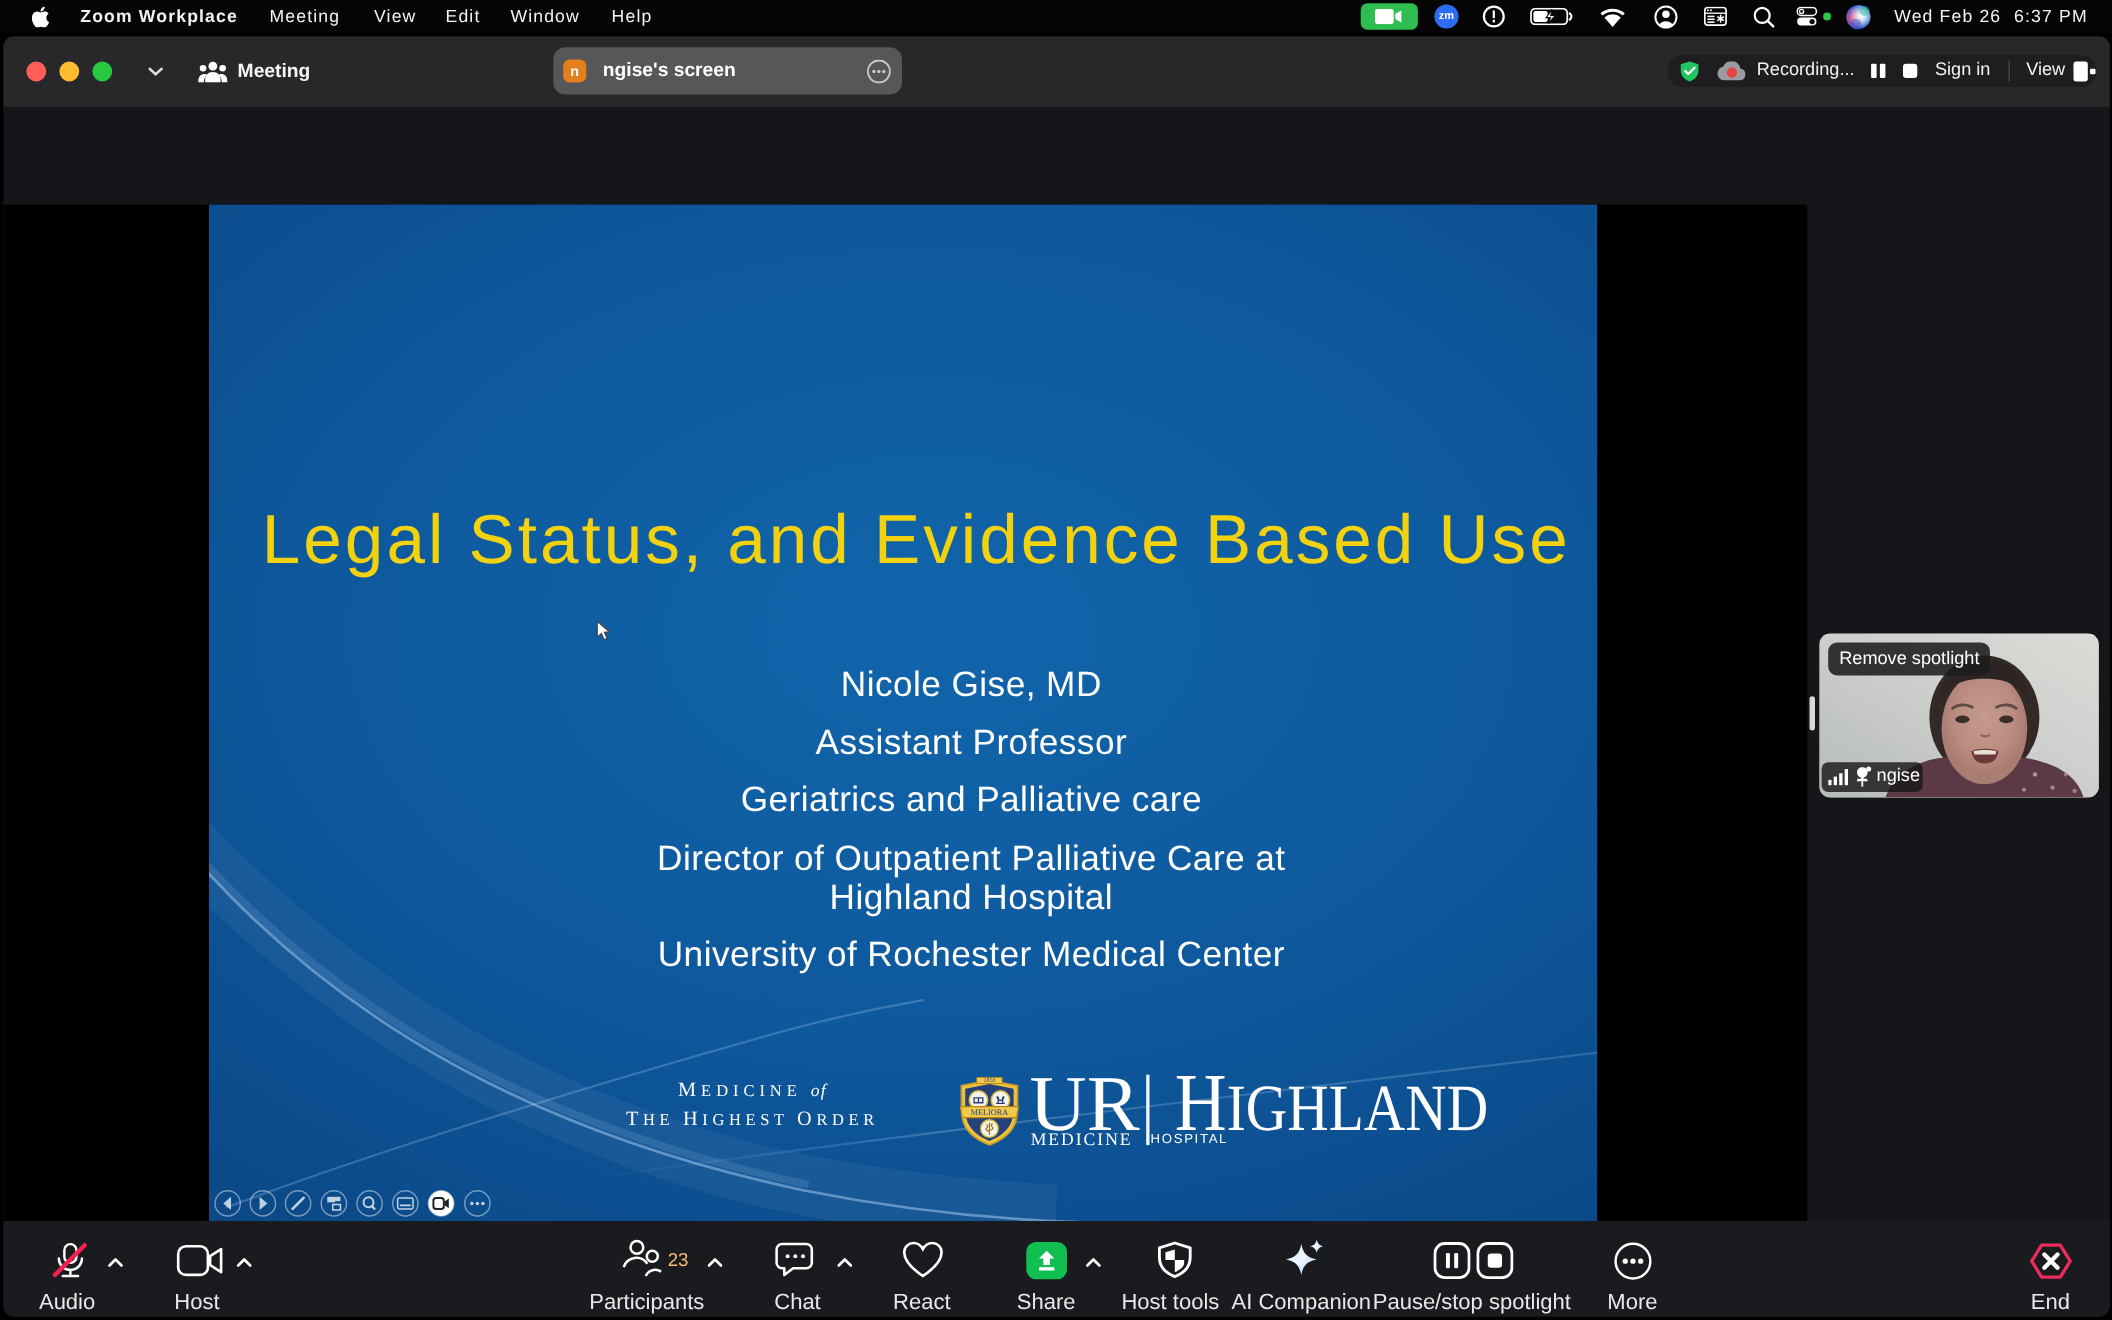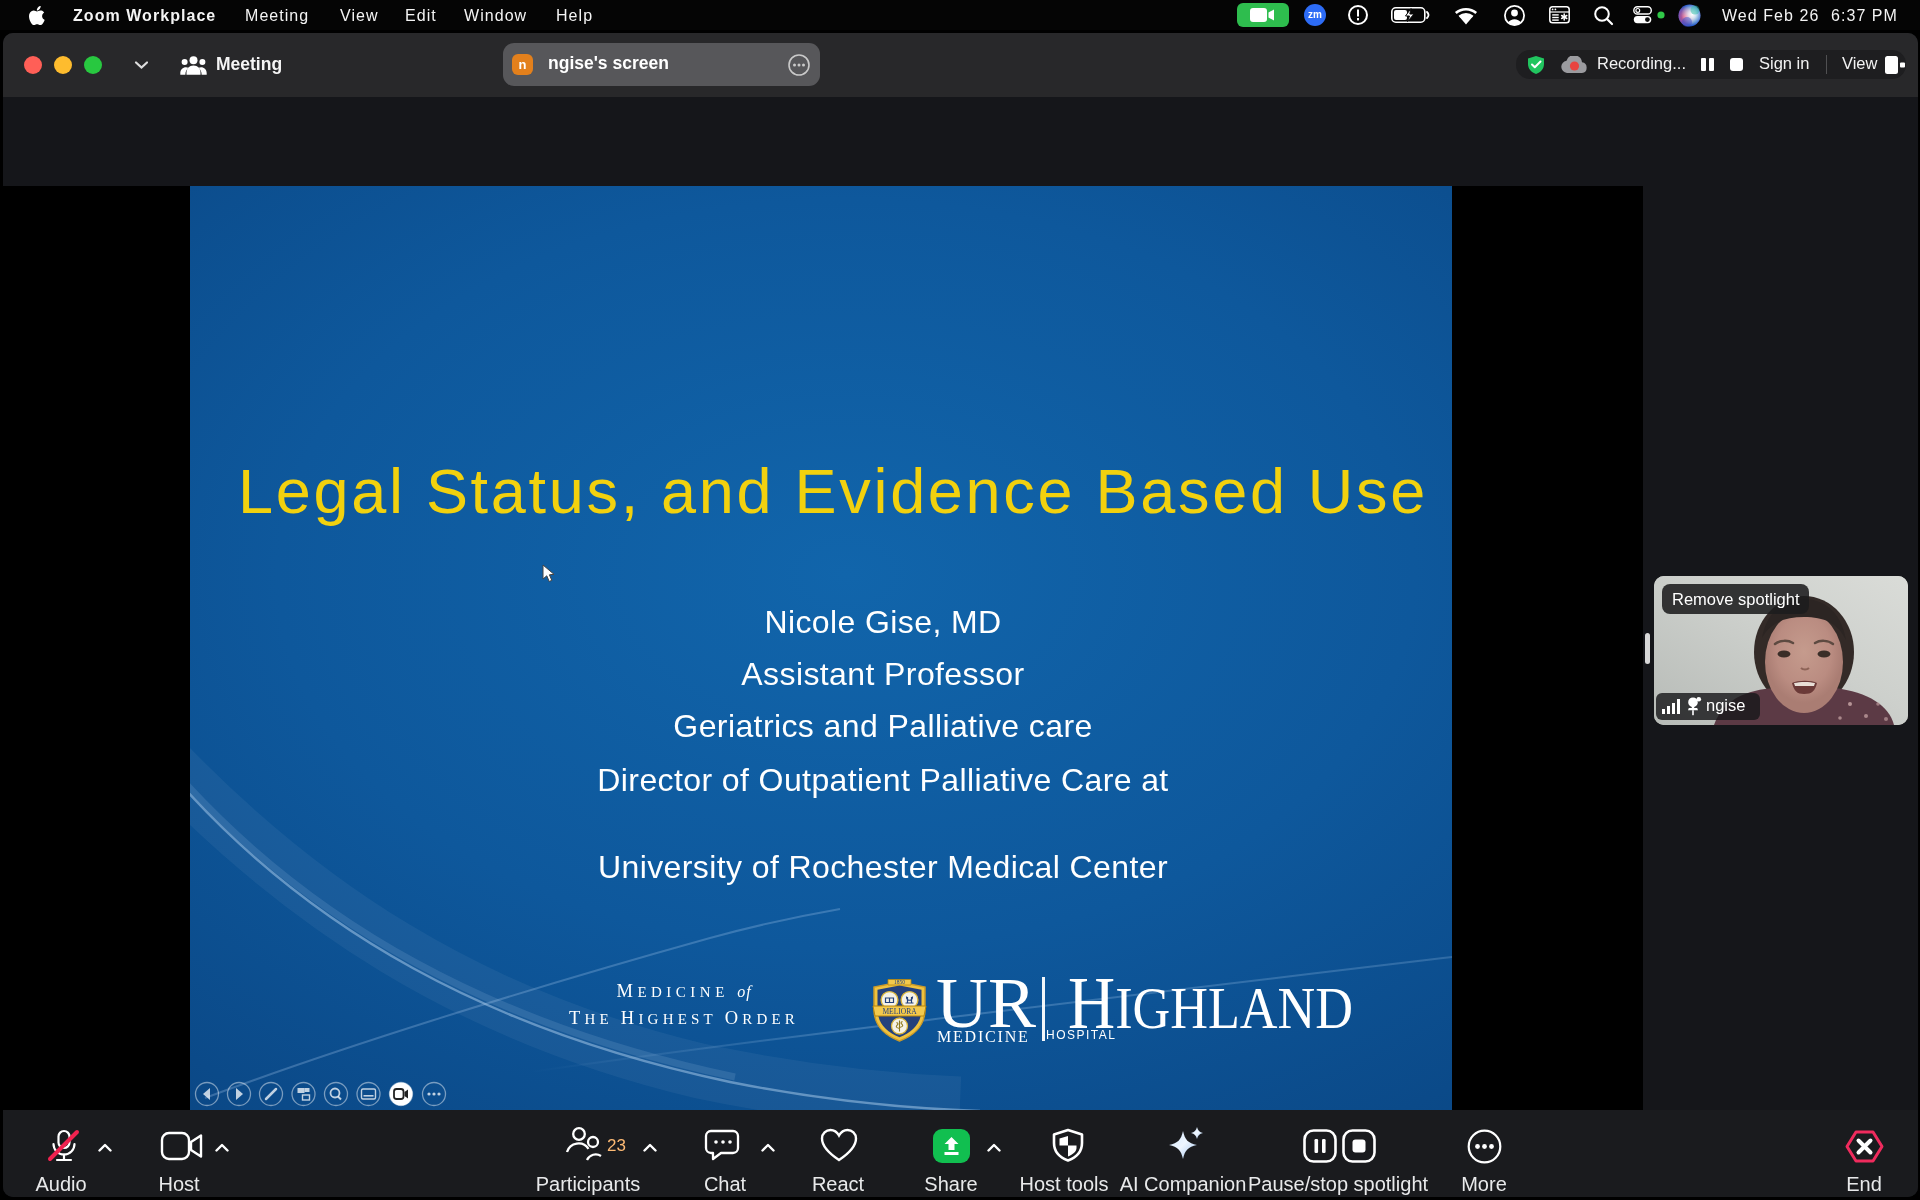--- a/index.html
+++ b/index.html
@@ -170,20 +170,21 @@
       <path d="M-15,592 C120,745 300,845 540,896 C640,916 730,923 790,925" fill="none" stroke="rgba(205,232,255,0.42)" stroke-width="2.4"></path>
       <path d="M-15,586 C122,740 305,840 545,891" fill="none" stroke="rgba(205,232,255,0.12)" stroke-width="7"></path>
       <path d="M15,912 C140,865 330,805 520,752 C560,741 610,730 650,723" fill="none" stroke="rgba(190,220,250,0.25)" stroke-width="2"></path>
       <path d="M340,886 C580,852 850,820 1270,770" fill="none" stroke="url(#dfade)" stroke-width="2"></path>
     </svg>
     <div class="sline yel" style="left:643px;top:274px;font-size:63px;line-height:63px;letter-spacing:2.7px">Legal Status, and Evidence Based Use</div>
     <div class="sline" style="left:693px;top:418px;font-size:32px;letter-spacing:0.4px">Nicole Gise, MD</div>
     <div class="sline" style="left:693px;top:470px;font-size:32px;letter-spacing:0.4px">Assistant Professor</div>
     <div class="sline" style="left:693px;top:522px;font-size:32px;letter-spacing:0.4px">Geriatrics and Palliative care</div>
     <div class="sline" style="left:693px;top:576px;font-size:32px;letter-spacing:0.4px">Director of Outpatient Palliative Care at</div>
+    <div class="sline" style="left:693px;top:610.5px;font-size:32px;letter-spacing:0.4px">Highland Hospital</div>
     <div class="sline" style="left:693px;top:663px;font-size:32px;letter-spacing:0.4px">University of Rochester Medical Center</div>
     <div id="mho" class="a" style="left:364px;top:792px;width:260px;text-align:center;color:#fff;font-family:Liberation Serif, serif">
         <div style="font-size:15px;letter-spacing:4.5px;line-height:26px"><span style="font-size:18.5px">M</span>EDICINE <i style="letter-spacing:1px;font-size:16px">of</i></div>
         <div style="font-size:15px;letter-spacing:4.2px;line-height:26px"><span style="font-size:18.5px">T</span>HE <span style="font-size:18.5px">H</span>IGHEST <span style="font-size:18.5px">O</span>RDER</div>
       </div>
     <svg class="a" id="crest" style="left:676px;top:790px" width="67" height="67" viewBox="0 0 67 67">
         <path d="M33.5,6 L59,11 V33 C59,50 49,59 33.5,65 C18,59 8,50 8,33 V11 Z" fill="#efc23e" stroke="#c9992a" stroke-width="1.5"></path>
         <path d="M33.5,9.5 L55.5,13.8 V32.5 C55.5,47.5 47,55.8 33.5,61.3 C20,55.8 11.5,47.5 11.5,32.5 V13.8 Z" fill="#24417c"></path>
         <circle cx="23.5" cy="24" r="8.4" fill="#f5f2e8" stroke="#d9b53c" stroke-width="1.4"></circle>
         <circle cx="43.5" cy="24" r="8.4" fill="#f5f2e8" stroke="#d9b53c" stroke-width="1.4"></circle>
@@ -259,21 +260,21 @@
       <path d="M108 62 C113 34 132 23 150 23 C168 23 187 34 192 64 C184 47 170 41 150 41 C130 41 116 47 108 62 Z" fill="#2c2523"></path>
       <path d="M121 68 C126 64 134 64 139 67" stroke="#5d4a41" stroke-width="2.5" fill="none" stroke-linecap="round"></path>
       <path d="M161 67 C166 64 174 64 179 68" stroke="#5d4a41" stroke-width="2.5" fill="none" stroke-linecap="round"></path>
       <ellipse cx="130" cy="78" rx="6.5" ry="3.5" fill="#3a2e28"></ellipse>
       <ellipse cx="170" cy="78" rx="6.5" ry="3.5" fill="#3a2e28"></ellipse>
       <path d="M147 92 C149 94 153 94 155 92" stroke="#8d6357" stroke-width="2" fill="none"></path>
       <path d="M138 107 C144 104 158 104 163 107 C161 115 158 118 150 118 C143 118 140 115 138 107 Z" fill="#6b3a38"></path>
       <path d="M140 107 C146 105.5 156 105.5 161 107 L160 110 L141 110 Z" fill="#e8ded6"></path>
     </svg>
     <div class="a" style="left:8px;top:8px;height:30px;background:rgba(28,28,30,0.88);border-radius:8px;color:#fff;font-size:16.5px;line-height:30px;padding:0 10px">Remove spotlight</div>
-    <div class="a" style="left:2px;top:117px;width:104px;height:27px;background:rgba(25,25,27,0.82);border-radius:6px">
+    <div class="a" style="left:2px;top:117px;width:92px;height:27px;background:rgba(25,25,27,0.82);border-radius:6px">
       <svg class="a" style="left:6px;top:6px" width="18" height="15" viewBox="0 0 18 15">
           <rect x="0" y="10" width="3" height="5" fill="#fff"></rect>
           <rect x="5" y="7" width="3" height="8" fill="#fff"></rect>
           <rect x="10" y="4" width="3" height="11" fill="#fff"></rect>
           <rect x="15" y="0" width="3" height="15" fill="#fff"></rect>
         </svg>
       <svg class="a" style="left:28px;top:3px" width="18" height="20" viewBox="0 0 18 20">
           <path d="M9 1.5 C11.8 1.5 13.8 3.4 13.8 6.2 C13.8 8.6 12.2 10.4 10.2 10.9 L10.2 12 L13.2 12 L14 14.2 L4 14.2 L4.8 12 L7.8 12 L7.8 10.9 C5.8 10.4 4.2 8.6 4.2 6.2 C4.2 3.4 6.2 1.5 9 1.5 Z" fill="#fff"></path>
           <rect x="8.2" y="14.2" width="1.6" height="5" fill="#fff"></rect>
           <circle cx="14.8" cy="3.2" r="2.3" fill="#fff"></circle>

